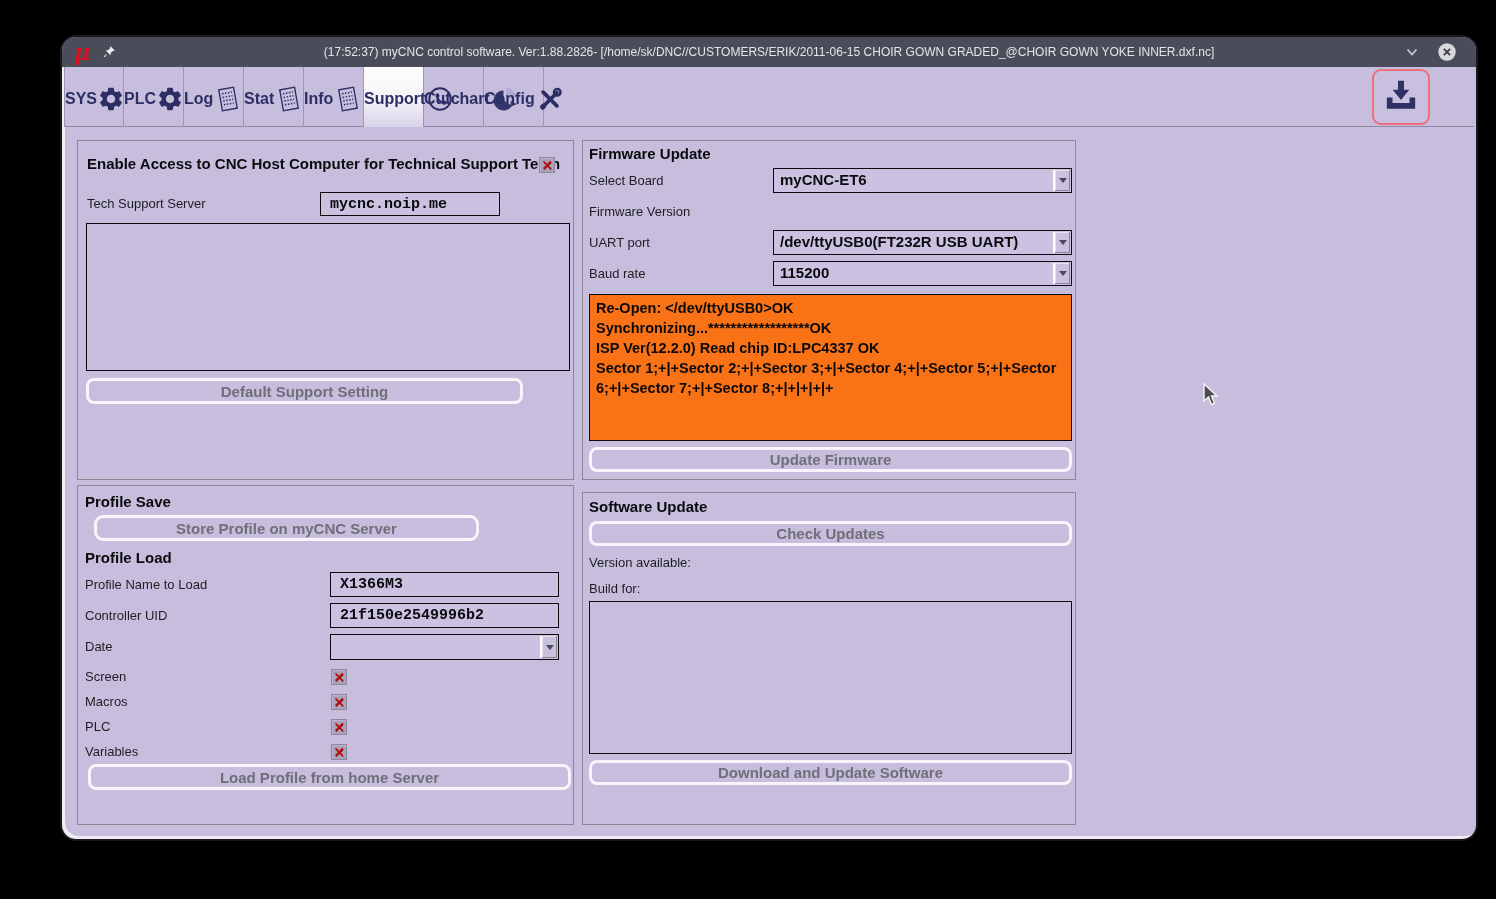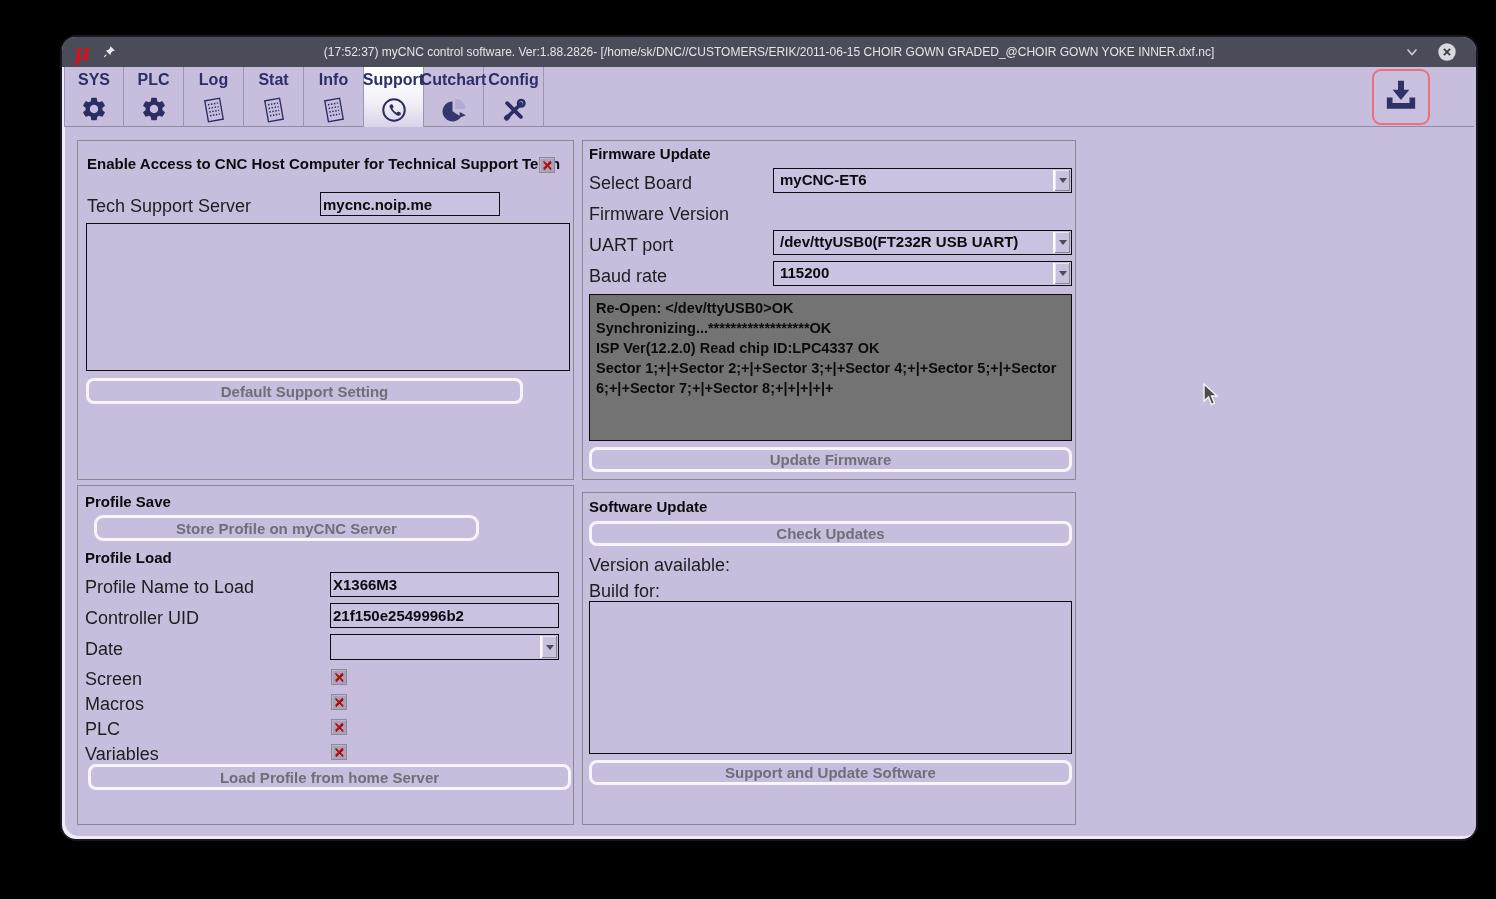--- a/index.html
+++ b/index.html
@@ -17,44 +17,44 @@
   .mu-logo { position:absolute; left:12px; top:2px; color:#d41224; font-size:22px;
              font-weight:700; font-style:italic; font-family:"DejaVu Serif",serif; }
   .pin-icon { position:absolute; left:40px; top:7px; }
   .title-text { width:100%; text-align:center; color:#e3e4e8; font-size:12px; }
   .chevron-icon { position:absolute; right:56px; top:8px; }
   .close-btn { position:absolute; right:18px; top:4px; width:22px; height:22px; }
 
   
   .tabbar { position:absolute; left:2px; top:30px; right:2px; height:60px;
             border-bottom:1px solid #8f89a2; display:flex; }
-  .tab { width:60px; height:60px; display:flex; flex-direction:column; align-items:center;
+  .tab { width:60px; height:60px; display:flex; flex-direction:row; align-items:center;
          border-right:1px solid #9c95b4; padding-top:3px; cursor:pointer; }
   .tab:first-child { border-left:1px solid #9c95b4; }
   .tab .tab-label { color:#2c2e66; font-size:16px; font-weight:700; line-height:20px; }
   .tab .tab-icon { margin-top:5px; }
   .tab.active { background:linear-gradient(180deg,#ffffff 0%,#f4f2f8 55%,#d9d3e8 100%); }
 
   .download-btn { position:absolute; right:46px; top:32px; width:58px; height:56px;
                   border:2px solid #ee6e7c; border-radius:9px; background:#c9c0e0;
                   display:flex; align-items:center; justify-content:center; }
 
   
   .groupbox { position:absolute; border:1px solid #8b8795; background:#c7bedd; }
   #gb-support  { left:15px; top:103px; width:497px; height:340px; }
   #gb-profile  { left:15px; top:448px; width:497px; height:340px; }
   #gb-firmware { left:520px; top:103px; width:494px; height:340px; }
   #gb-software { left:520px; top:455px; width:494px; height:333px; }
 
   .hdr { position:absolute; font-size:15px; font-weight:700; color:#0b0b0e; }
-  .lbl { position:absolute; font-size:18px; color:#1d1d22; }
+  .lbl { position:absolute; font-size:13px; color:#1d1d22; }
 
   .field { position:absolute; border:1px solid #0c0c10; background:#cbc2e1;
-           font-size:15px; font-weight:700; color:#0b0b0e; padding:2px 2px;
-           display:flex; align-items:center; }
+           font-size:15px; font-weight:700; color:#0b0b0e; padding:2px 9px;
+           display:flex; align-items:center;font-family:Liberation Mono, monospace; }
 
   .combo { position:absolute; border:1px solid #0c0c10; background:#cbc2e1;
            font-size:15px; font-weight:700; color:#0b0b0e; }
   .combo .combo-value { position:absolute; left:6px; top:2px; right:20px; white-space:nowrap; overflow:hidden; }
   .combo .combo-arrow { position:absolute; right:1px; top:1px; bottom:1px; width:17px;
            background:#c9c1de; border-left:2px solid #ffffff;
            box-shadow: inset -1px -1px 0 #8a8498, inset 1px 1px 0 #e6e2f2;
            display:flex; align-items:center; justify-content:center; }
   .combo .combo-arrow span { width:0; height:0; border-left:4px solid transparent;
            border-right:4px solid transparent; border-top:5px solid #4c4c58; }
@@ -65,21 +65,21 @@
               background:transparent; color:#6f6e79; font-size:15px; font-weight:700;
               display:flex; align-items:center; justify-content:center; cursor:pointer;
               font-family:"Liberation Sans","DejaVu Sans",sans-serif; }
 
   .checkbox { position:absolute; width:16px; height:16px; background:#a9a2b8;
               border:1px solid #8d87a0; box-shadow: inset 1px 1px 0 #bcb5cc;
               display:flex; align-items:center; justify-content:center; cursor:pointer; }
   .checkbox .x { color:#c40a0a; font-size:14px; font-weight:900; line-height:14px;
                  text-shadow:0.6px 0.6px 0 #7e0606; }
 
-  .log-area { position:absolute; border:1px solid #0c0c10; background:#737373;
+  .log-area { position:absolute; border:1px solid #0c0c10; background:#f97316;
               font-size:14.5px; font-weight:700; color:#0b0b0e; line-height:20px;
               padding:3px 6px; overflow:hidden; }
   .log-line { word-break:break-all; }
 
   .cursor { position:absolute; left:1202px; top:383px; z-index:50; }
 </style>
 </head>
 <body>
 
 <div class="window">
@@ -300,21 +300,21 @@
 
     <button class="pill-btn" style="left:6px; top:306px; width:483px; height:25px;">Update Firmware</button>
   </div>
 
   <div class="groupbox" id="gb-software">
     <div class="hdr" style="left:6px; top:5px;">Software Update</div>
     <button class="pill-btn" style="left:6px; top:28px; width:483px; height:25px;">Check Updates</button>
     <div class="lbl" style="left:6px; top:62px;">Version available:</div>
     <div class="lbl" style="left:6px; top:88px;">Build for:</div>
     <div class="bigbox" style="left:6px; top:108px; width:483px; height:153px;"></div>
-    <button class="pill-btn" style="left:6px; top:267px; width:483px; height:25px;">Support and Update Software</button>
+    <button class="pill-btn" style="left:6px; top:267px; width:483px; height:25px;">Download and Update Software</button>
   </div>
 
 </div>
 
 <div class="cursor">
   <svg width="22" height="24" viewBox="0 0 22 24">
     <path d="M2 1 L2 18 L6.5 14 L9.5 21.5 L12.5 20.2 L9.5 13 L15 13 Z" fill="#4c4c4c" stroke="#f4f4f4" stroke-width="1.4"></path>
   </svg>
 </div>
 

